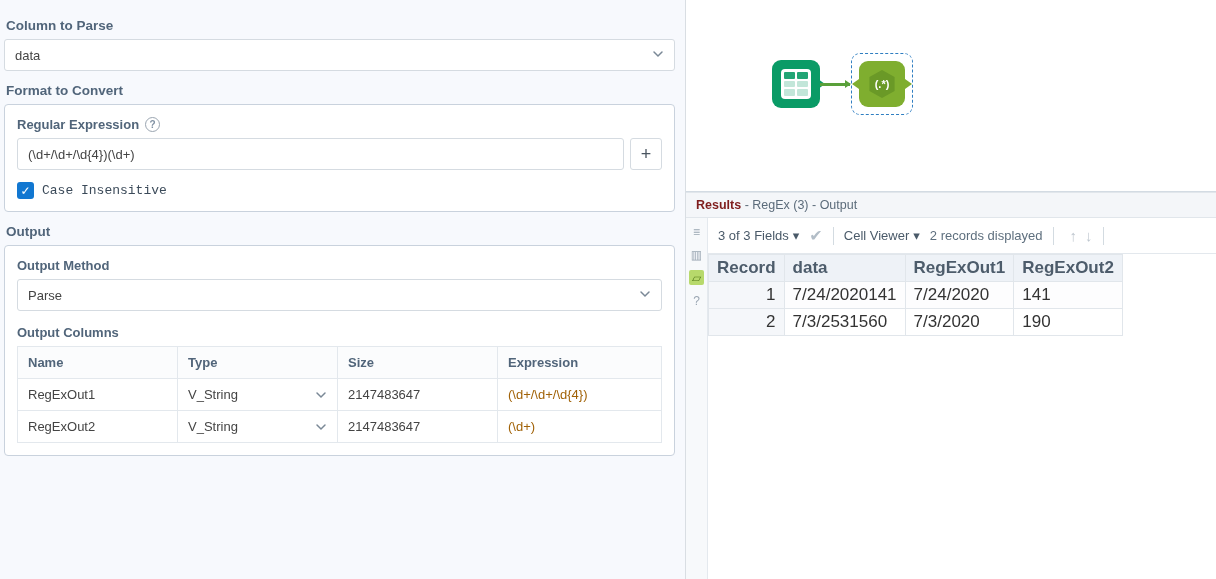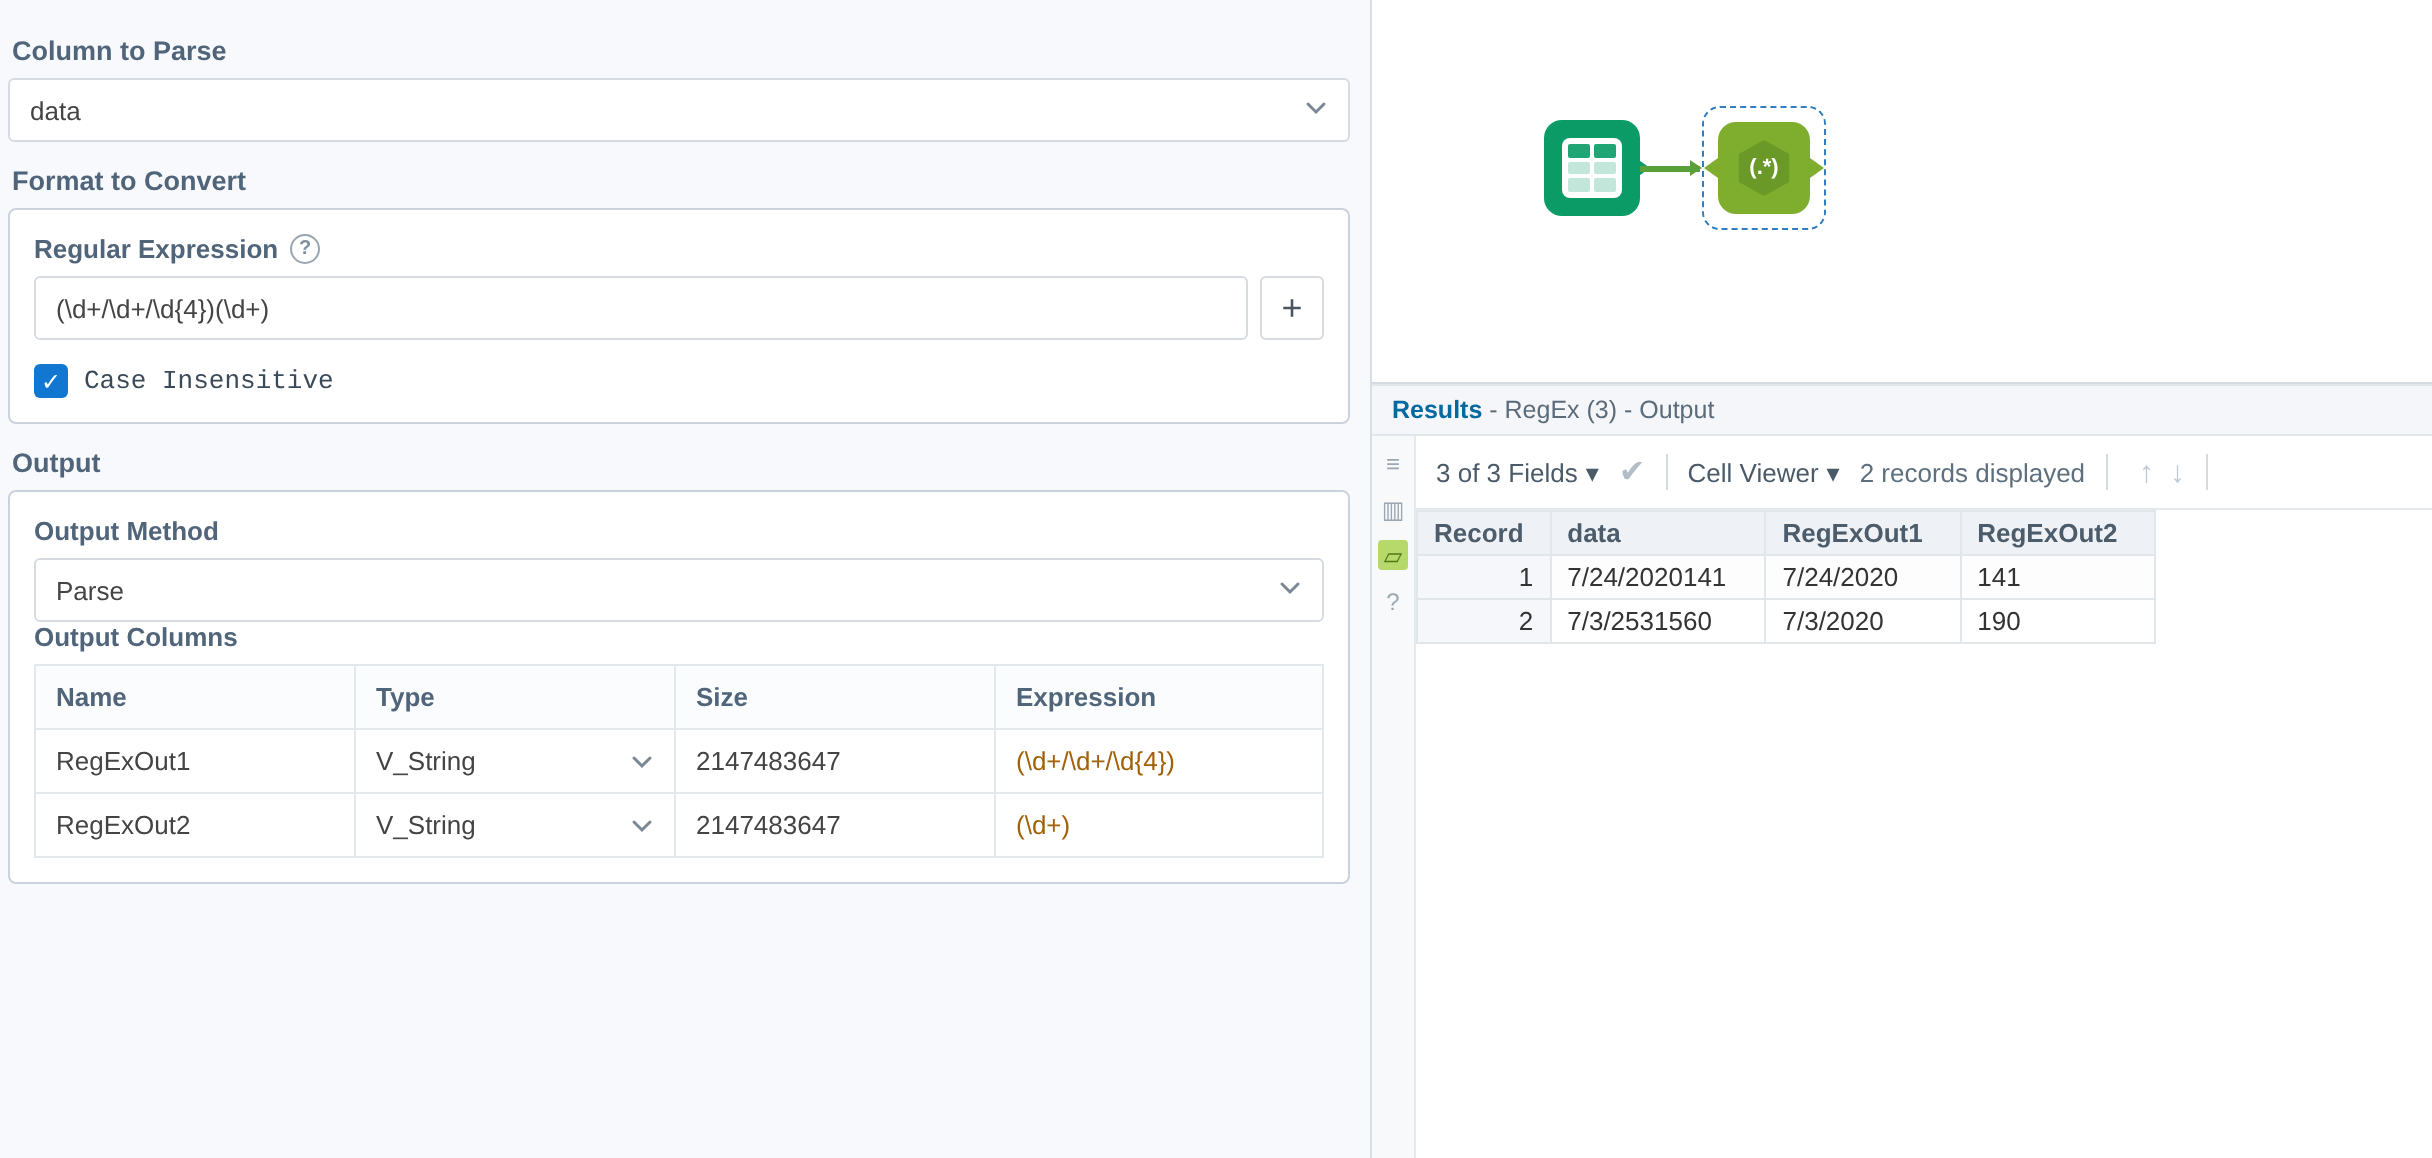--- a/index.html
+++ b/index.html
@@ -48,36 +48,36 @@
   .node.regex .inner::after { content: ""; position:absolute; right:-7px; top:18px; width:0; height:0; border-top:5px solid transparent; border-bottom:5px solid transparent; border-left:7px solid #7fae2f; }
   .hexagon { width: 28px; height: 28px; background:#6a9927; clip-path: polygon(50% 0, 95% 25%, 95% 75%, 50% 100%, 5% 75%, 5% 25%); display:flex; align-items:center; justify-content:center; font-size:11px; color:#fff; }
   .edge { position: absolute; left: 134px; top: 83px; width: 30px; height: 3px; background: #5aa03a;}
   .edge::after { content:""; position:absolute; right:-1px; top:-3px; width:0; height:0; border-top:4.5px solid transparent; border-bottom:4.5px solid transparent; border-left:6px solid #5aa03a;}
   .mini-sheet { position: absolute; left: 9px; top: 9px; right: 9px; bottom: 9px; background: #fff; border-radius: 4px; display:grid; grid-template-columns: 1fr 1fr; grid-template-rows: repeat(3,1fr); gap:2px; padding:3px;}
   .mini-sheet div { background: #0a9b66; opacity:.25; border-radius:1px;}
   .mini-sheet div:nth-child(-n+2){ opacity:.9;}
   .canvas-border { border-bottom: 1px solid #d3dbe3; }
 
   .results-header { background: #f4f6f9; border-top:1px solid #e1e6eb; border-bottom:1px solid #e1e6eb; padding: 5px 10px; font-size: 12.5px; color: #5b6b7a; }
-  .results-header b { color:#0369a1; font-weight:600; }
+  .results-header b { color:#7f1d1d; font-weight:600; }
 
   .results-body { display:flex; flex:1; min-height:0; }
   .icon-col { width: 22px; background: #f7f9fb; border-right: 1px solid #e4e9ee; display: flex; flex-direction: column; align-items: center; gap: 8px; padding-top: 6px; }
   .icon-col .ic { width: 15px; height: 15px; font-size: 12px; color: #9aa6b2; display:flex; align-items:center; justify-content:center; }
   .icon-col .ic.active { background: #b7d96b; border-radius: 2px; color:#537a18; }
 
   .results-main { flex:1; display:flex; flex-direction:column; }
   .toolbar { display:flex; align-items:center; gap:10px; padding: 8px 10px; border-bottom: 1px solid #e3e8ed; font-size: 13px; color:#4a5a69;}
   .toolbar .drop { display:flex; align-items:flex-start; gap:4px; cursor:pointer; }
   .toolbar .sep { width:1px; height:18px; background:#d3dbe1; }
   .toolbar .check { color:#b2bdc7; font-size: 16px;}
   .toolbar .arrows { margin-left: 6px; color:#c0c8d0; display:flex; gap:8px; font-size: 15px;}
   .toolbar .muted { color:#5e6f7e; }
 
-  .data-tbl { border-collapse: collapse; width: 100%; font-size: 13px; }
+  .data-tbl { border-collapse: collapse; width: 100%; font-size: 17px; }
   .data-tbl th, .data-tbl td { border: 1px solid #e1e6eb; padding: 3px 8px; text-align:left; }
   .data-tbl th { background: #eef2f7; color:#4d5c6b; font-weight:600; }
   .data-tbl td.rec { text-align: right; background: #f5f7fa; width: 65px; }
   .data-tbl tr:nth-child(odd) td:not(.rec) { background:#fdfdfe; }
   svg.chev-svg { width:12px; height:12px; }
 </style>
 </head>
 <body>
 
 <div class="app">
@@ -115,21 +115,21 @@
       <div class="label-inner">Output Method</div>
       <div class="dropdown">
         <span>Parse</span>
         <span class="chev">
           <svg class="chev-svg" viewBox="0 0 12 12">
               <path d="M2 4 L6 8 L10 4" stroke="#7a8896" stroke-width="1.5" fill="none" stroke-linecap="round"></path>
             </svg>
         </span>
       </div>
 
-      <div class="label-inner" style="">Output Columns</div>
+      <div class="label-inner" style="margin-top:14px;">Output Columns</div>
       <table class="tbl">
         <thead>
           <tr>
             <th class="col-name">Name</th>
             <th class="col-type">Type</th>
             <th class="col-size">Size</th>
             <th>Expression</th>
           </tr>
         </thead>
         <tbody>

